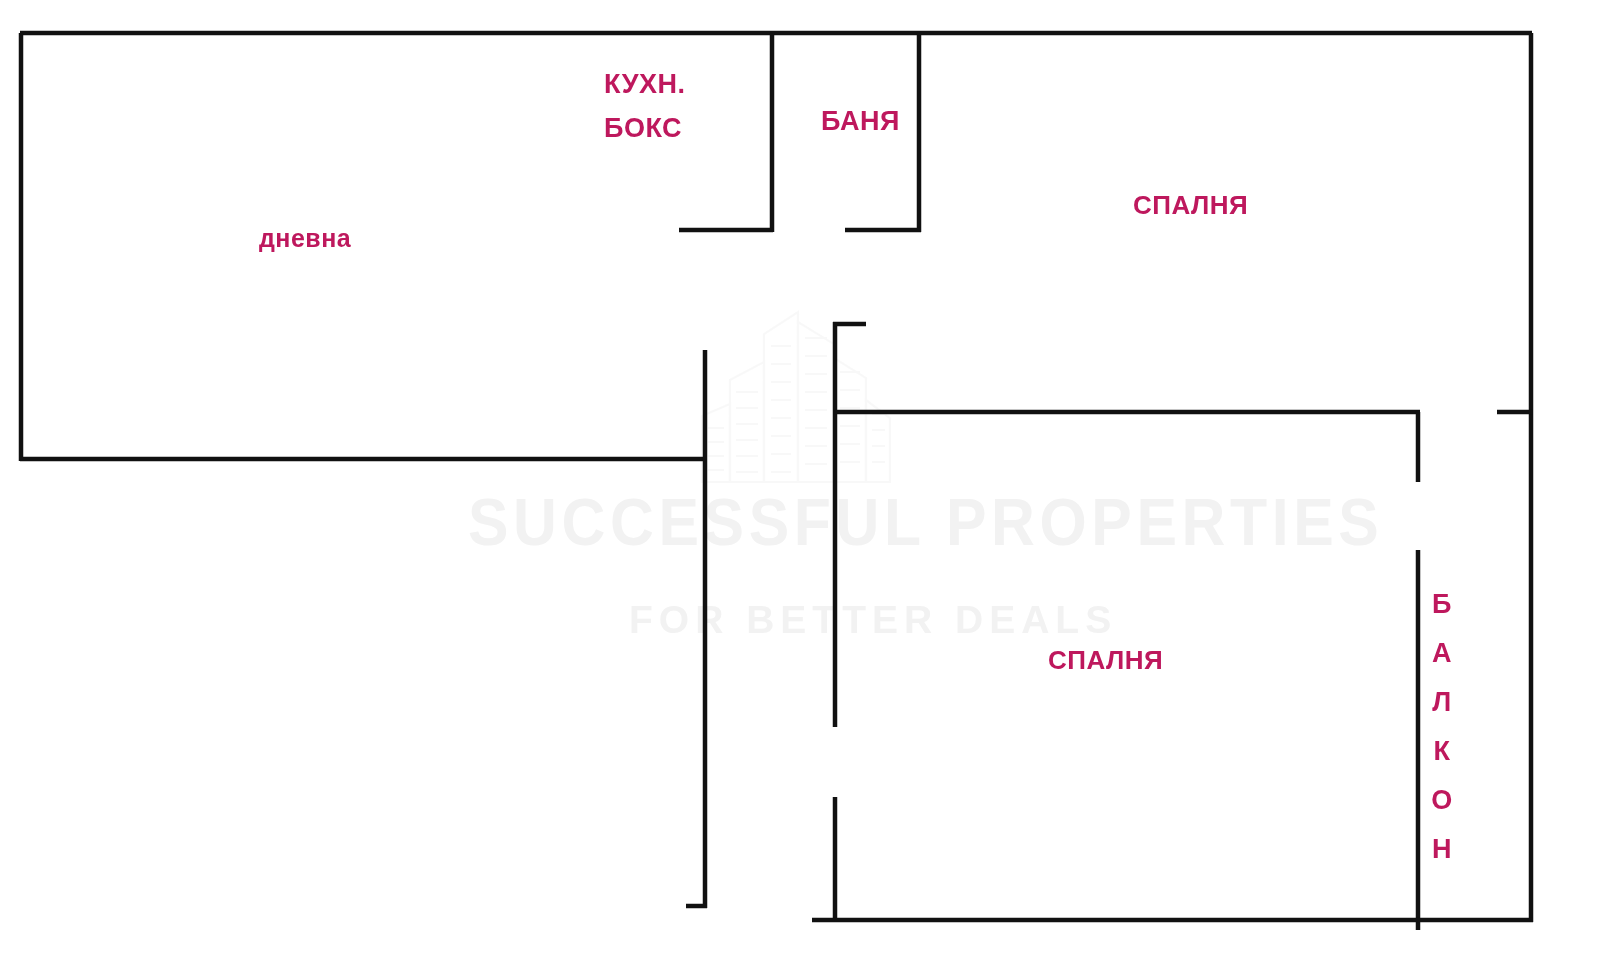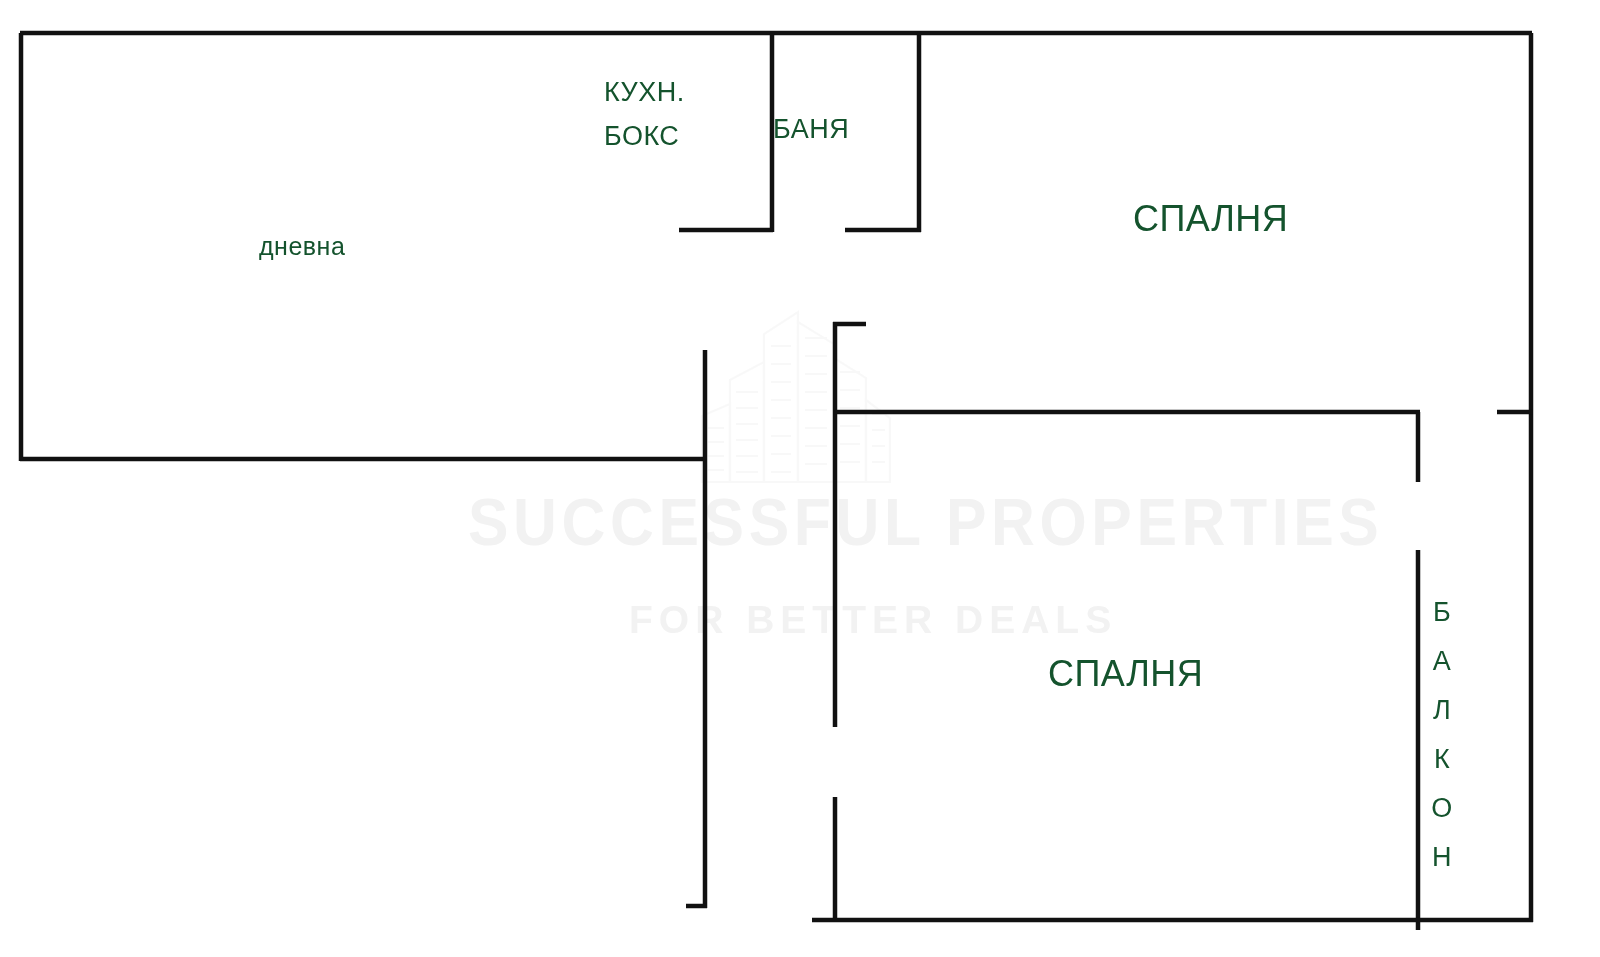--- a/index.html
+++ b/index.html
@@ -19,43 +19,42 @@
   }
   #plan-svg {
     position: absolute;
     left: 0;
     top: 0;
     width: 1600px;
     height: 957px;
   }
   .room-label {
     position: absolute;
-    color: #14532d;
-    font-weight: normal;
+    color: #be185d;
+    font-weight: bold;
     white-space: nowrap;
     letter-spacing: 0.5px;
     user-select: none;
-    margin-top: 8px;
   }
   .label-upper {
     text-transform: uppercase;
-    font-size: 36px;
+    font-size: 26px;
   }
   .label-lower {
     font-size: 25px;
   }
   #label-kitchen {
     left: 604px;
     top: 62px;
     line-height: 44px;
     font-size: 27px;
     text-align: left;
   }
   #label-bathroom {
-    left: 773px;
+    left: 821px;
     top: 106px;
     font-size: 27px;
   }
   #label-living {
     left: 259px;
     top: 224px;
     text-align: right;
   }
   #label-bedroom-1 {
     left: 1133px;

